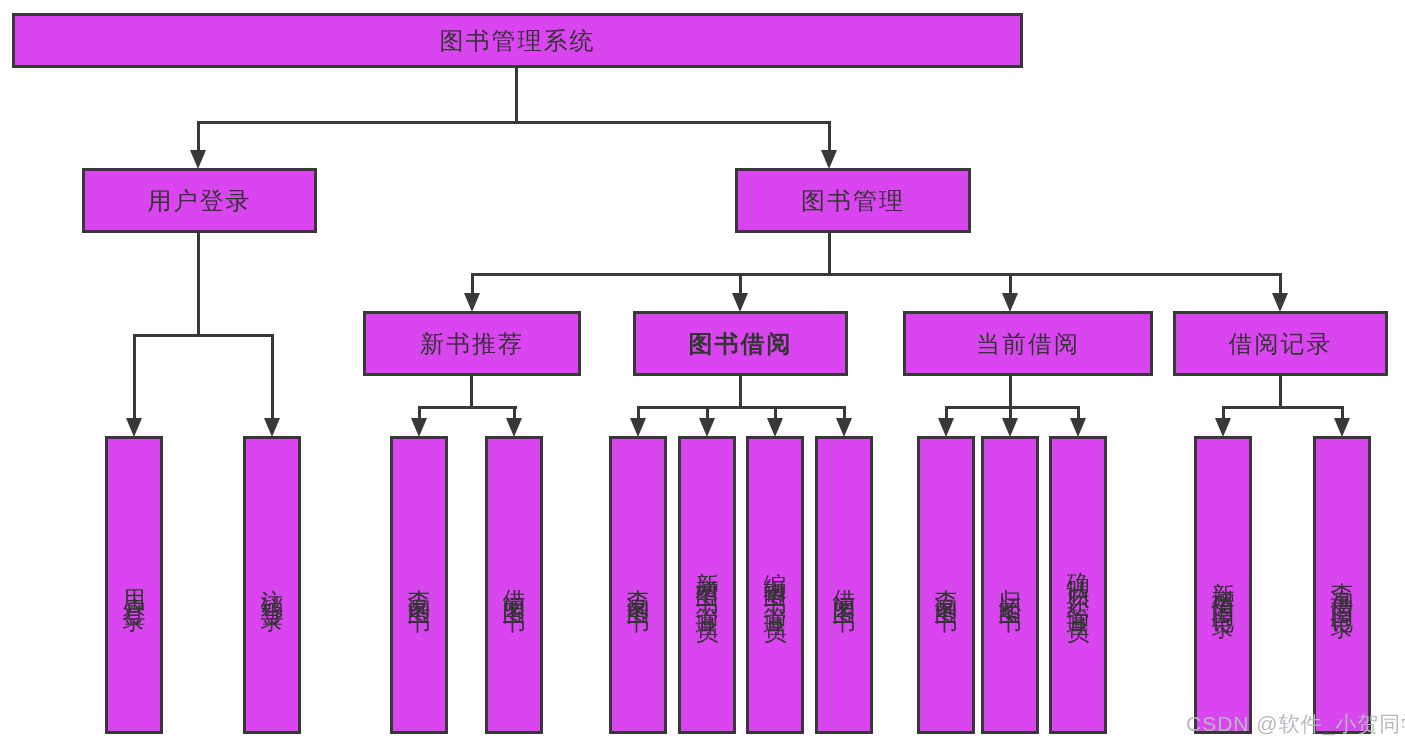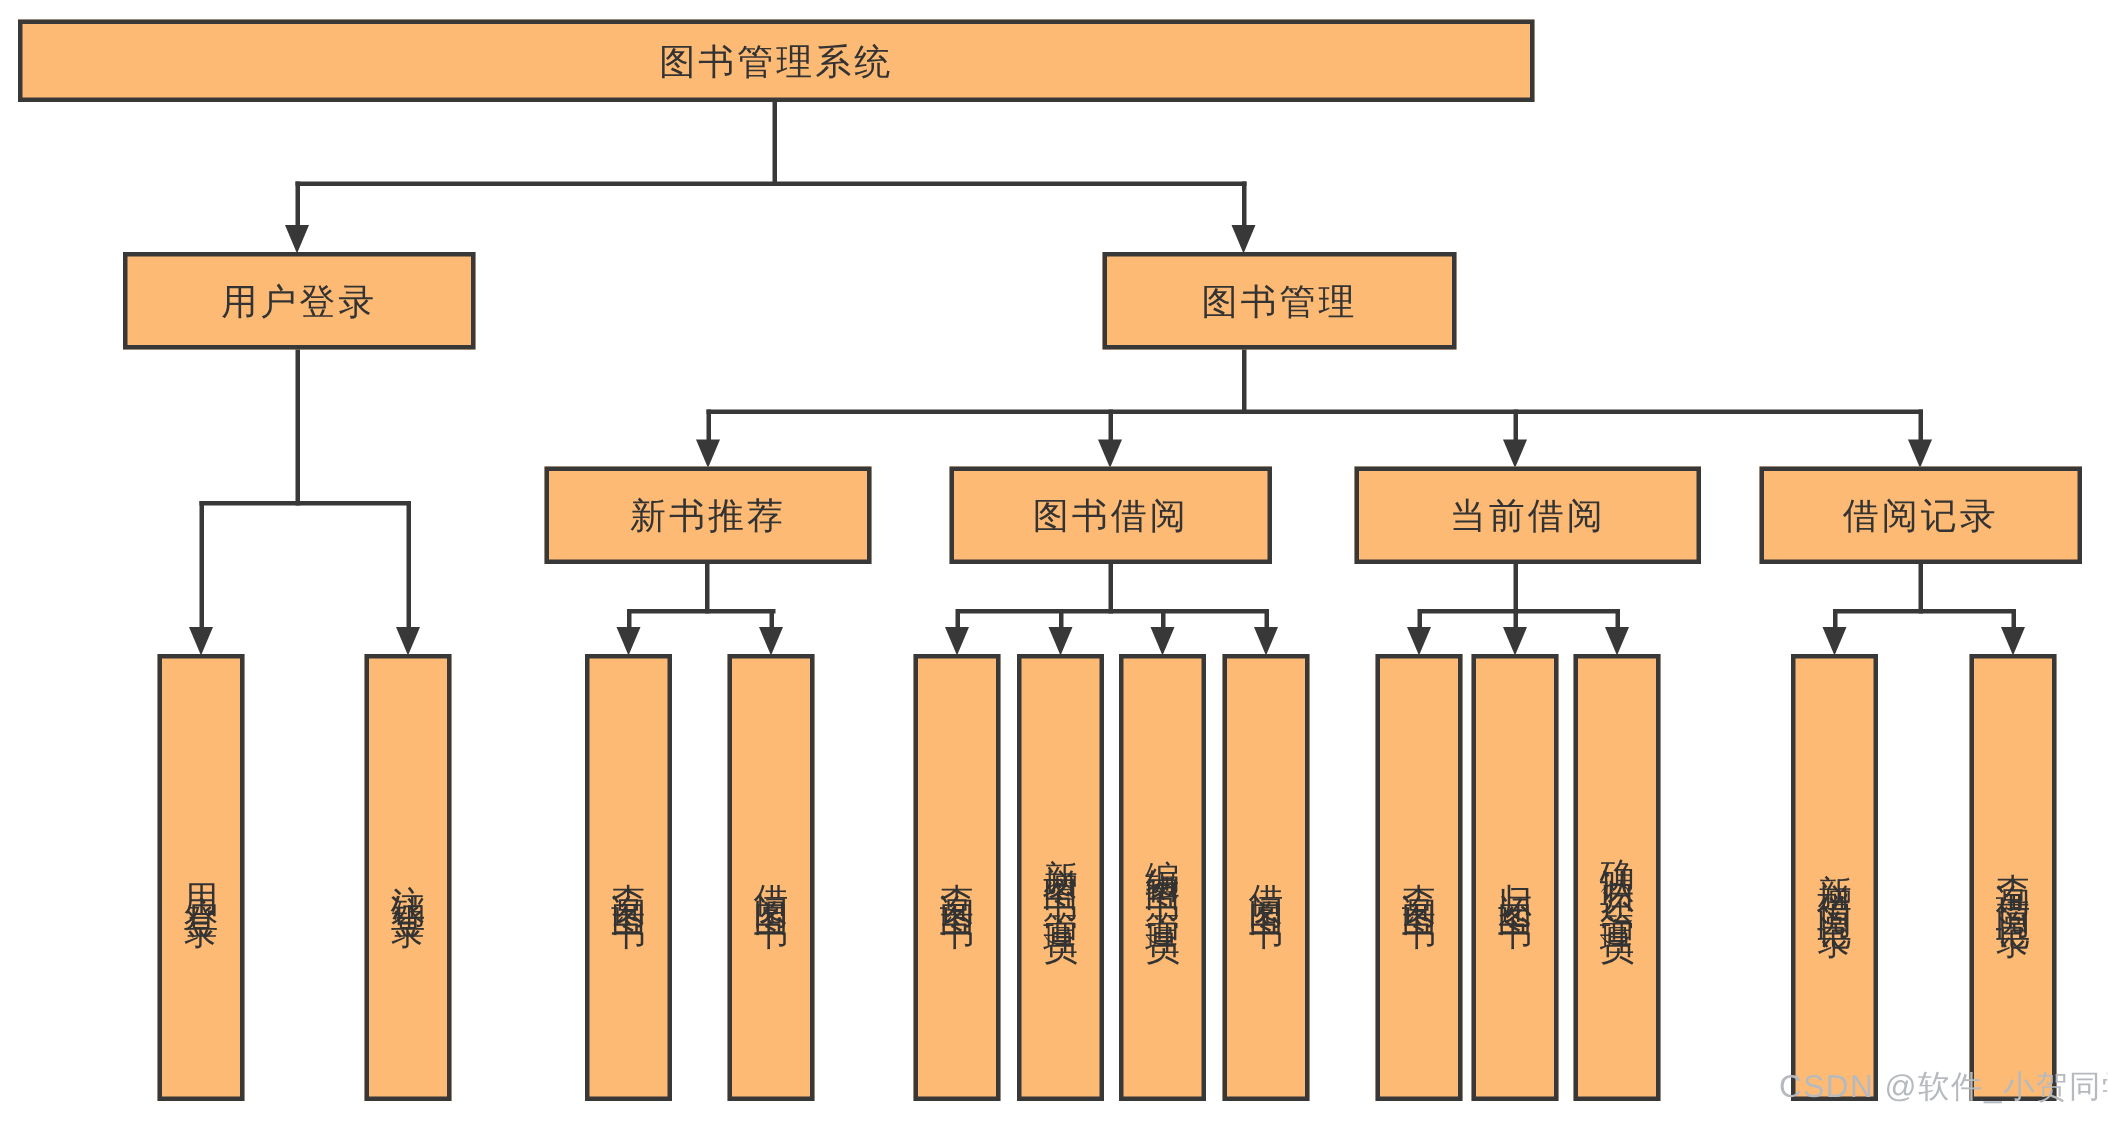--- a/index.html
+++ b/index.html
@@ -8,21 +8,21 @@
     width: 1405px;
     height: 747px;
     background: #ffffff;
     font-family: "Liberation Sans", "DejaVu Sans", sans-serif;
     overflow: hidden;
   }
   .box {
     position: absolute;
     box-sizing: border-box;
     border: 3px solid #383838;
-    background: #fdba74;
+    background: #d946ef;
     color: #333333;
     display: flex;
     align-items: center;
     justify-content: center;
     font-size: 24px;
     letter-spacing: 2px;
     white-space: nowrap;
   }
   .vbox {
     writing-mode: vertical-rl;
@@ -85,22 +85,22 @@
   <div class="vline" style="left:471px; top:273px; height:24px;"></div>
   <div class="arrowhead" style="left:464px; top:293px;"></div>
   <div class="vline" style="left:739px; top:273px; height:24px;"></div>
   <div class="arrowhead" style="left:732px; top:293px;"></div>
   <div class="vline" style="left:1009px; top:273px; height:24px;"></div>
   <div class="arrowhead" style="left:1002px; top:293px;"></div>
   <div class="vline" style="left:1279px; top:273px; height:24px;"></div>
   <div class="arrowhead" style="left:1272px; top:293px;"></div>
 
   <div class="box" style="left:363px; top:311px; width:218px; height:65px;">新书推荐</div>
-  <div class="box" style="left:633px; top:311px; width:215px; height:65px;">图书借阅</div>
-  <div class="box" style="left:903px; top:311px; width:231px; height:65px;">当前借阅</div>
+  <div class="box" style="left:633px; top:311px; width:215px; height:65px;font-weight:bold;">图书借阅</div>
+  <div class="box" style="left:903px; top:311px; width:250px; height:65px;">当前借阅</div>
   <div class="box" style="left:1173px; top:311px; width:215px; height:65px;text-align:center;">借阅记录</div>
 
   <div class="vline" style="left:470px; top:376px; height:33px;"></div>
   <div class="hline" style="left:419px; top:406px; width:98px;"></div>
   <div class="vline" style="left:418px; top:406px; height:16px;"></div>
   <div class="arrowhead" style="left:411px; top:418px;"></div>
   <div class="vline" style="left:513px; top:406px; height:16px;"></div>
   <div class="arrowhead" style="left:506px; top:418px;"></div>
 
   <div class="vline" style="left:739px; top:376px; height:33px;"></div>

